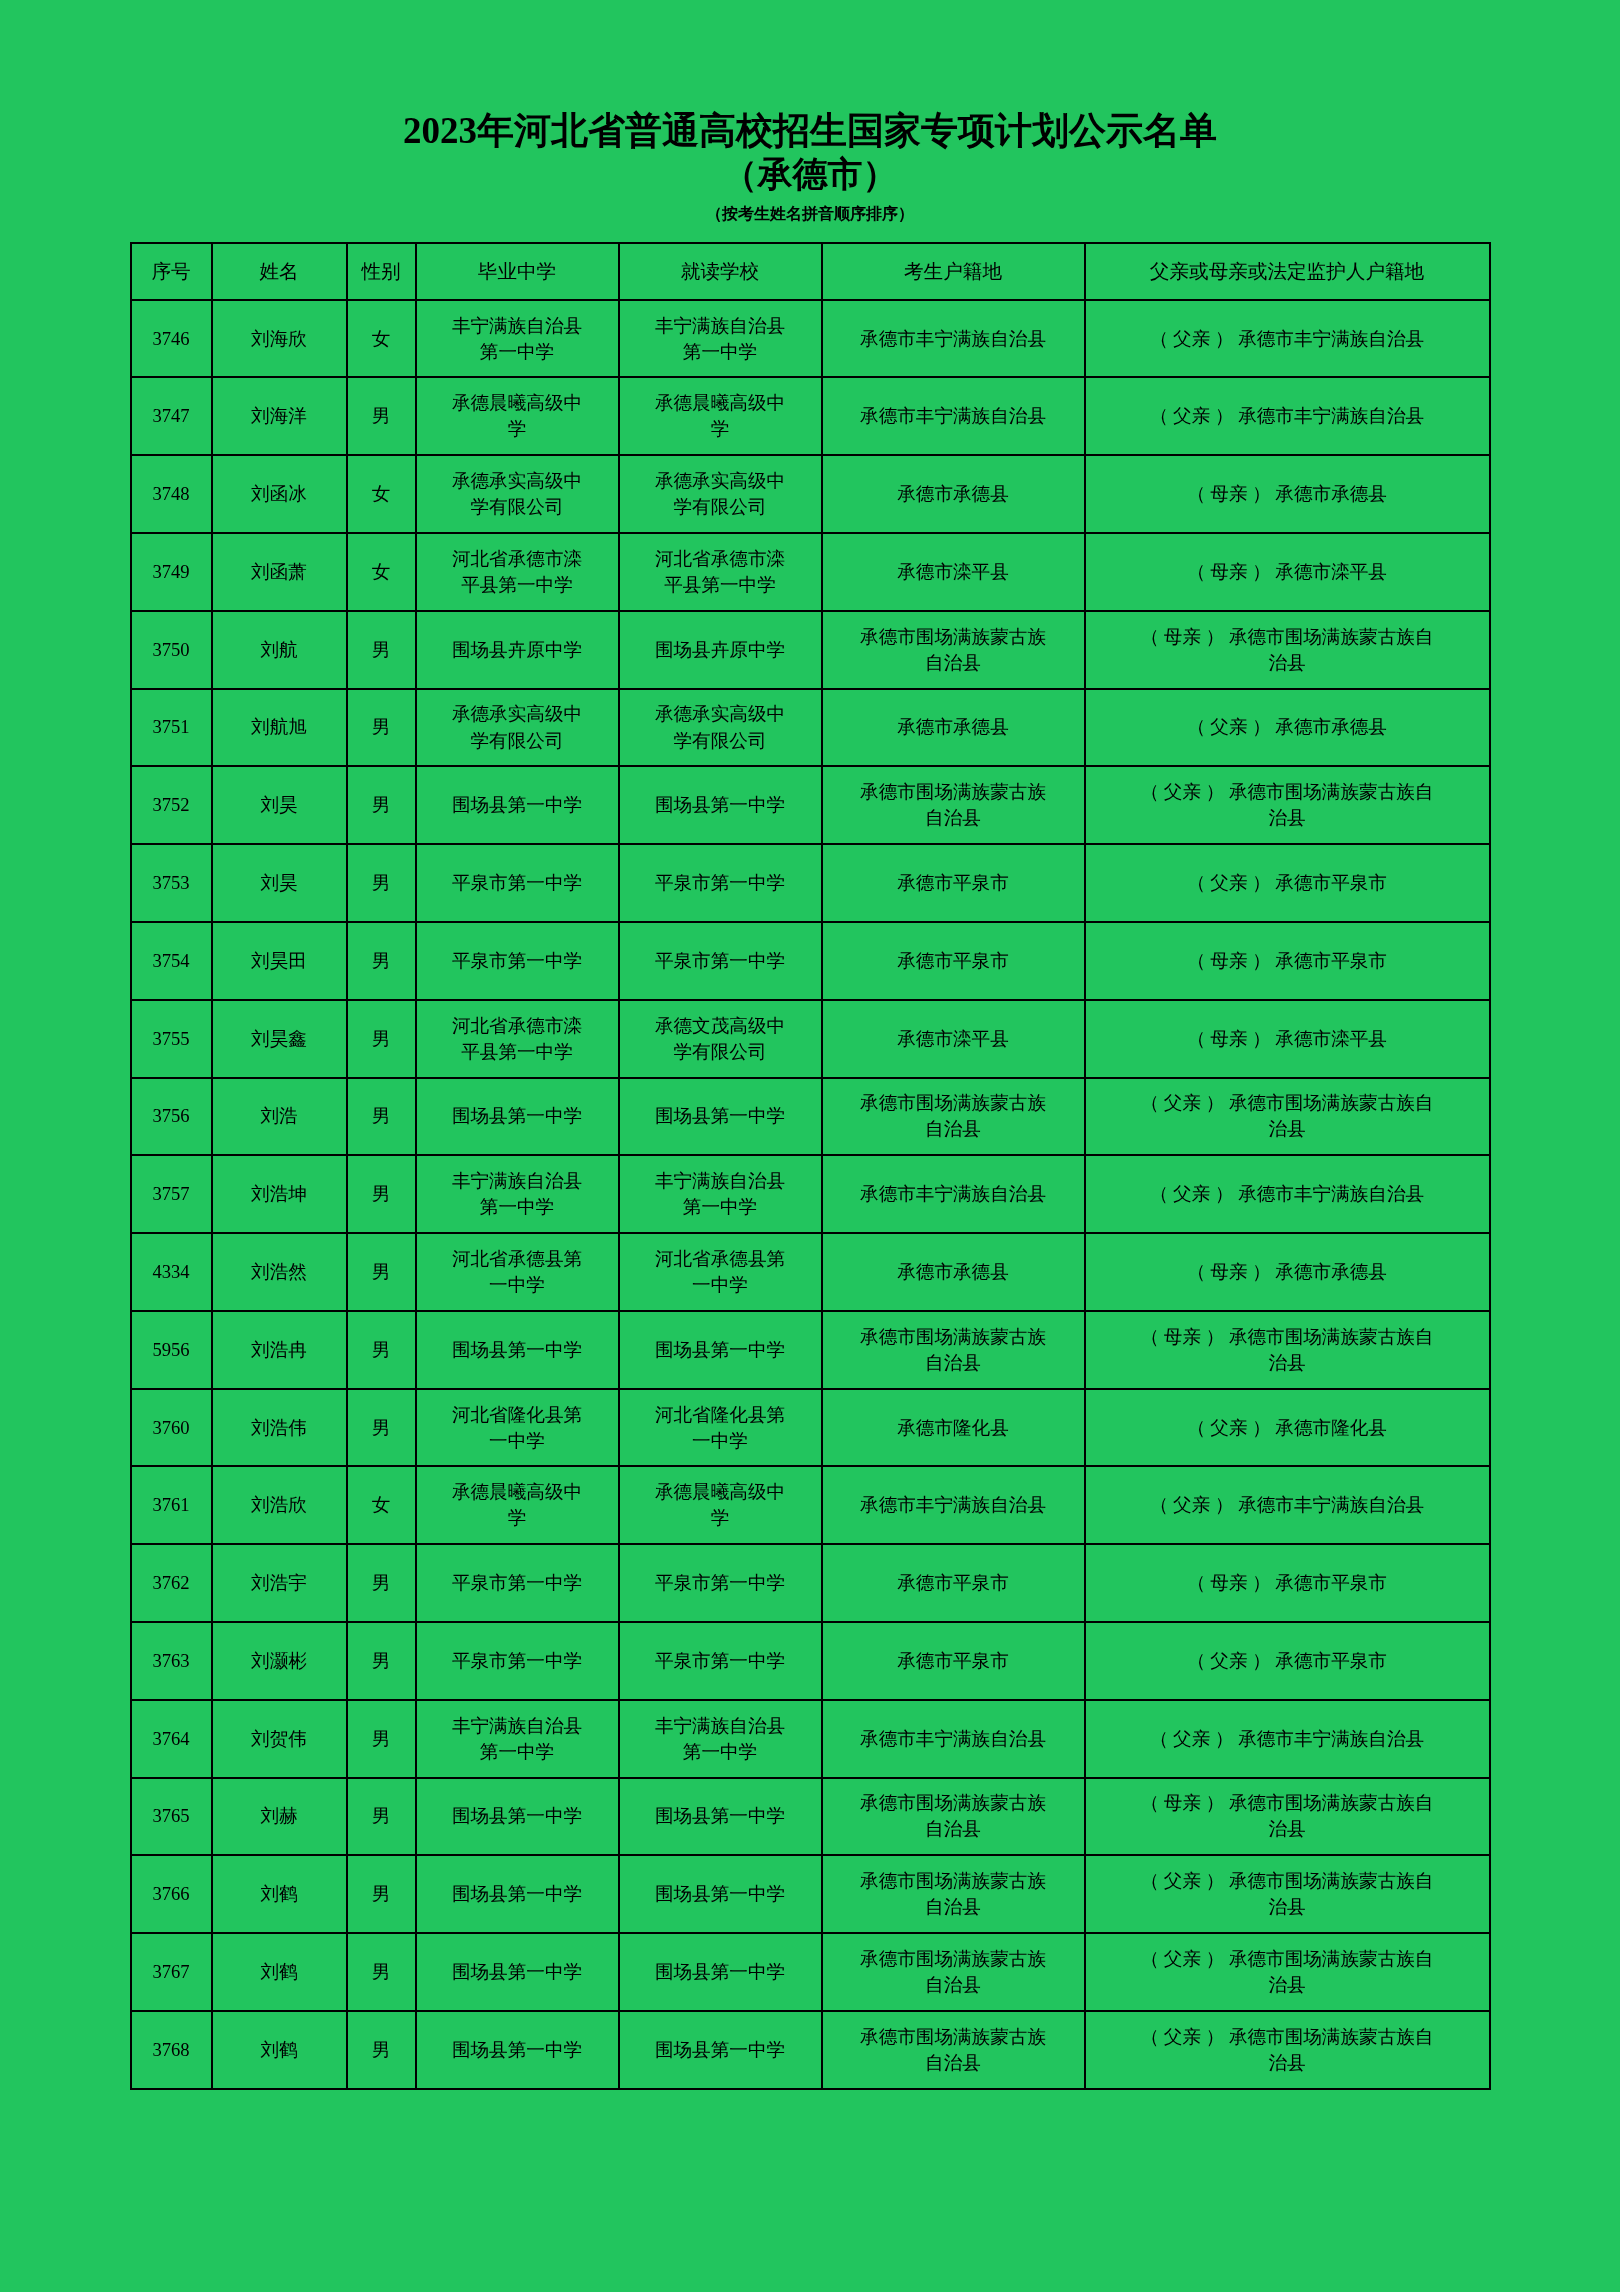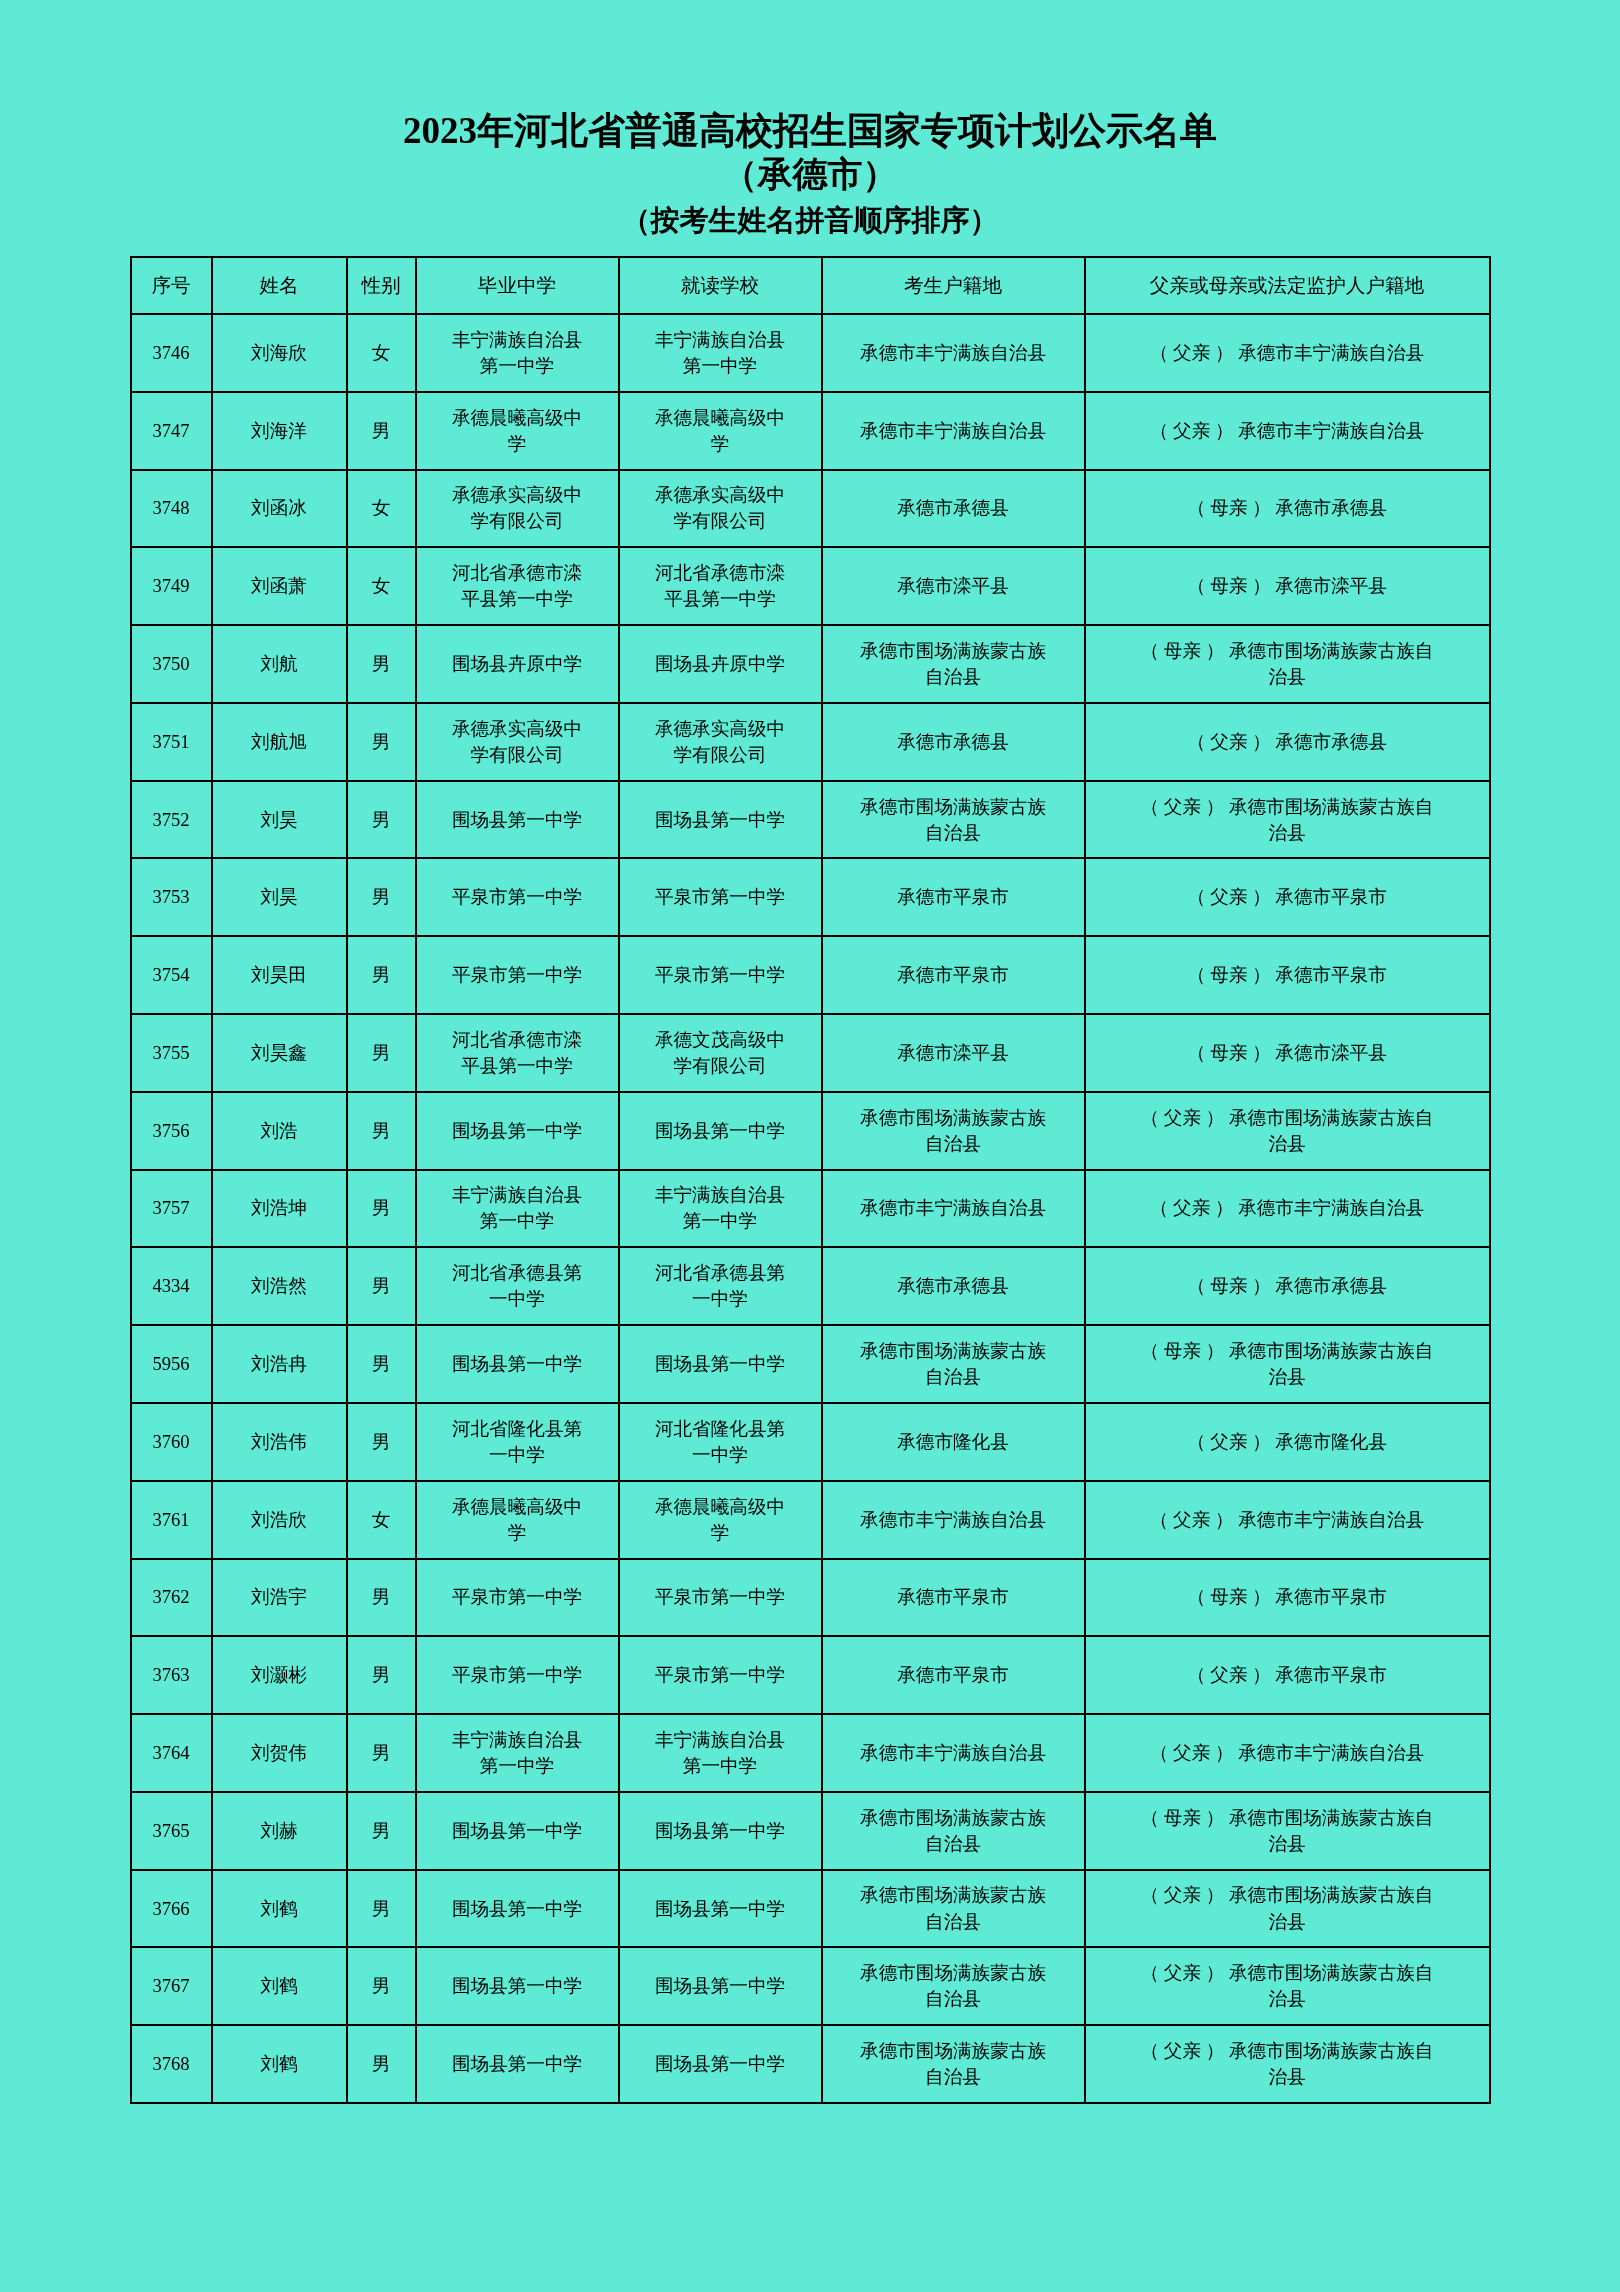--- a/index.html
+++ b/index.html
@@ -6,41 +6,41 @@
     margin: 0;
     padding: 0;
     background: #ffffff;
     color: #000000;
     font-family: "Liberation Serif", "DejaVu Serif", serif;
   }
   .page {
     position: relative;
     width: 1620px;
     height: 2293px;
-    background: #5eead4;
+    background: #22c55e;
     overflow: hidden;
   }
   .doc-title {
     margin: 110px 0 0 0;
     text-align: center;
     font-size: 37px;
     font-weight: bold;
     line-height: 1.15;
   }
   .doc-subtitle {
     margin: 3.9px 0 0 0;
     text-align: center;
     font-size: 35px;
     font-weight: bold;
     line-height: 1.1;
   }
   .doc-note {
     margin: 9.8px 0 19.6px 0;
     text-align: center;
-    font-size: 29px;
+    font-size: 16px;
     font-weight: bold;
     line-height: 1.1;
   }
   table.roster {
     width: 1358px;
     margin: 0 auto;
     border-collapse: collapse;
     border: 2.9px solid #000;
     table-layout: fixed;
   }

